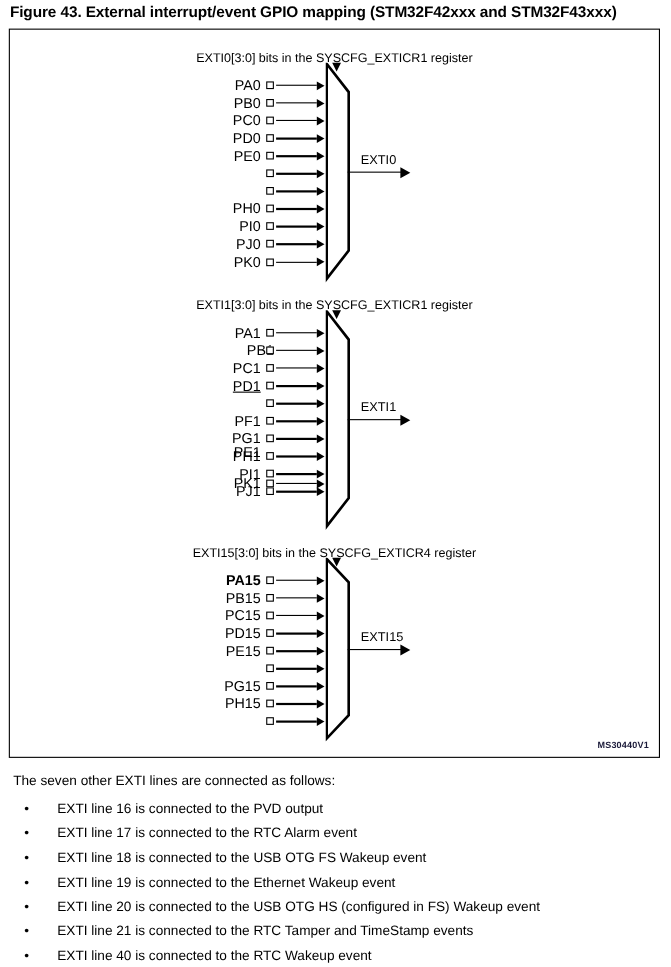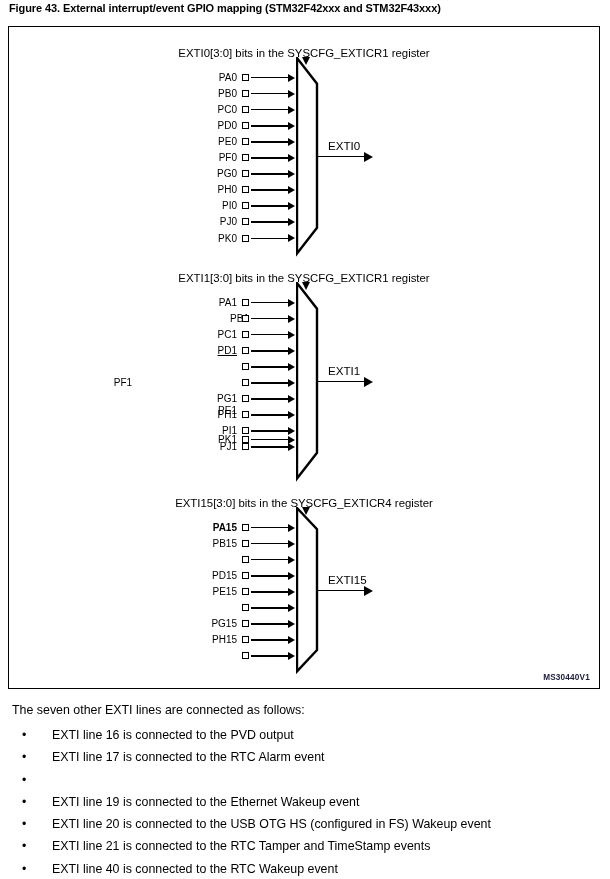--- a/index.html
+++ b/index.html
@@ -14,21 +14,21 @@
     font-family: "Liberation Sans", sans-serif;
     color: #000000;
     overflow: hidden;
   }
 
   
   .fig-caption {
     position: absolute;
     left: 9px;
     top: 2px;
-    font-size: 11px;
+    font-size: 14px;
     font-weight: bold;
     letter-spacing: -0.1px;
     white-space: nowrap;
   }
 
   
   .fig-box {
     position: absolute;
     left: 8px;
     top: 26px;
@@ -72,21 +72,21 @@
 
   
   .pin-row {
     position: absolute;
     height: 14px;
   }
   .pin-label {
     position: absolute;
     right: 0;
     top: 0;
-    font-size: 10px;
+    font-size: 13px;
     line-height: 14px;
     white-space: nowrap;
     text-align: right;
   }
   .pin-pad {
     position: absolute;
     width: 7px;
     height: 7px;
     border: 1.2px solid #000000;
     box-sizing: border-box;
@@ -217,27 +217,25 @@
           <span class="pin-line" style="left: 242px; width: 37px;"></span>
           <span class="pin-head" style="left: 278.5px;"></span>
         </div>
         <div class="pin-row" style="left: 0px; top: 108.2px; width: 100%;">
           <span class="pin-label" style="right: auto; left: 0px; width: 228px;">PE0</span>
           <span class="pin-pad" style="left: 233px;"></span>
           <span class="pin-line" style="left: 242px; width: 37px;"></span>
           <span class="pin-head" style="left: 278.5px;"></span>
         </div>
         <div class="pin-row" style="left: 0px; top: 124.25px; width: 100%;">
-          <span class="pin-label" style="right: auto; left: 0px; width: 228px;">PF0</span>
           <span class="pin-pad" style="left: 233px;"></span>
           <span class="pin-line" style="left: 242px; width: 37px;"></span>
           <span class="pin-head" style="left: 278.5px;"></span>
         </div>
         <div class="pin-row" style="left: 0px; top: 140.3px; width: 100%;">
-          <span class="pin-label" style="right: auto; left: 0px; width: 228px;">PG0</span>
           <span class="pin-pad" style="left: 233px;"></span>
           <span class="pin-line" style="left: 242px; width: 37px;"></span>
           <span class="pin-head" style="left: 278.5px;"></span>
         </div>
         <div class="pin-row" style="left: 0px; top: 156.35px; width: 100%;">
           <span class="pin-label" style="right: auto; left: 0px; width: 228px;">PH0</span>
           <span class="pin-pad" style="left: 233px;"></span>
           <span class="pin-line" style="left: 242px; width: 37px;"></span>
           <span class="pin-head" style="left: 278.5px;"></span>
         </div>
@@ -294,21 +292,21 @@
           <span class="pin-line" style="left: 242px; width: 37px;"></span>
           <span class="pin-head" style="left: 278.5px;"></span>
         </div>
         <div class="pin-row" style="left: 0px; top: 333.2px; width: 100%;">
           <span class="pin-label" style="right: auto; left: 0px; width: 228px; margin-top: 44px;">PE1</span>
           <span class="pin-pad" style="left: 233px;"></span>
           <span class="pin-line" style="left: 242px; width: 37px;"></span>
           <span class="pin-head" style="left: 278.5px;"></span>
         </div>
         <div class="pin-row" style="left: 0px; top: 349.25px; width: 100%;">
-          <span class="pin-label" style="right: auto; left: 0px; width: 228px; text-align: center;">PF1</span>
+          <span class="pin-label" style="right: auto; left: 0px; width: 228px;">PF1</span>
           <span class="pin-pad" style="left: 233px;"></span>
           <span class="pin-line" style="left: 242px; width: 37px;"></span>
           <span class="pin-head" style="left: 278.5px;"></span>
         </div>
         <div class="pin-row" style="left: 0px; top: 365.3px; width: 100%;">
           <span class="pin-label" style="right: auto; left: 0px; width: 228px;">PG1</span>
           <span class="pin-pad" style="left: 233px;"></span>
           <span class="pin-line" style="left: 242px; width: 37px;"></span>
           <span class="pin-head" style="left: 278.5px;"></span>
         </div>
@@ -353,20 +351,21 @@
           <span class="pin-line" style="left: 242px; width: 37px;"></span>
           <span class="pin-head" style="left: 278.5px;"></span>
         </div>
         <div class="pin-row" style="left: 0px; top: 510.05px; width: 100%;">
           <span class="pin-label" style="right: auto; left: 0px; width: 228px;">PB15</span>
           <span class="pin-pad" style="left: 233px;"></span>
           <span class="pin-line" style="left: 242px; width: 37px;"></span>
           <span class="pin-head" style="left: 278.5px;"></span>
         </div>
         <div class="pin-row" style="left: 0px; top: 526.1px; width: 100%;">
+          <span class="pin-label" style="right: auto; left: 0px; width: 228px;">PC15</span>
           <span class="pin-pad" style="left: 233px;"></span>
           <span class="pin-line" style="left: 242px; width: 37px;"></span>
           <span class="pin-head" style="left: 278.5px;"></span>
         </div>
         <div class="pin-row" style="left: 0px; top: 542.15px; width: 100%;">
           <span class="pin-label" style="right: auto; left: 0px; width: 228px;">PD15</span>
           <span class="pin-pad" style="left: 233px;"></span>
           <span class="pin-line" style="left: 242px; width: 37px;"></span>
           <span class="pin-head" style="left: 278.5px;"></span>
         </div>
@@ -411,20 +410,21 @@
     <div class="bullet">
       <span class="dot">•</span>
       <span class="btext">EXTI line 16 is connected to the PVD output</span>
     </div>
     <div class="bullet">
       <span class="dot">•</span>
       <span class="btext">EXTI line 17 is connected to the RTC Alarm event</span>
     </div>
     <div class="bullet">
       <span class="dot">•</span>
+      <span class="btext">EXTI line 18 is connected to the USB OTG FS Wakeup event</span>
     </div>
     <div class="bullet">
       <span class="dot">•</span>
       <span class="btext">EXTI line 19 is connected to the Ethernet Wakeup event</span>
     </div>
     <div class="bullet">
       <span class="dot">•</span>
       <span class="btext">EXTI line 20 is connected to the USB OTG HS (configured in FS) Wakeup event</span>
     </div>
     <div class="bullet">

